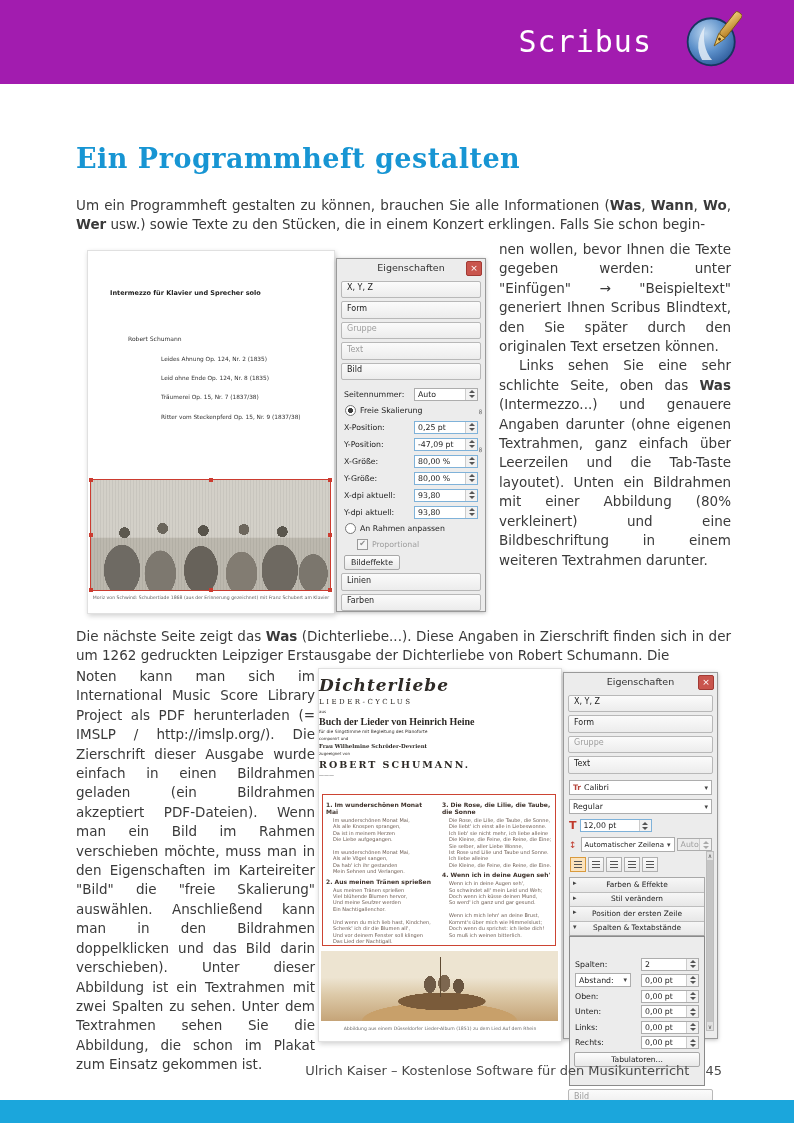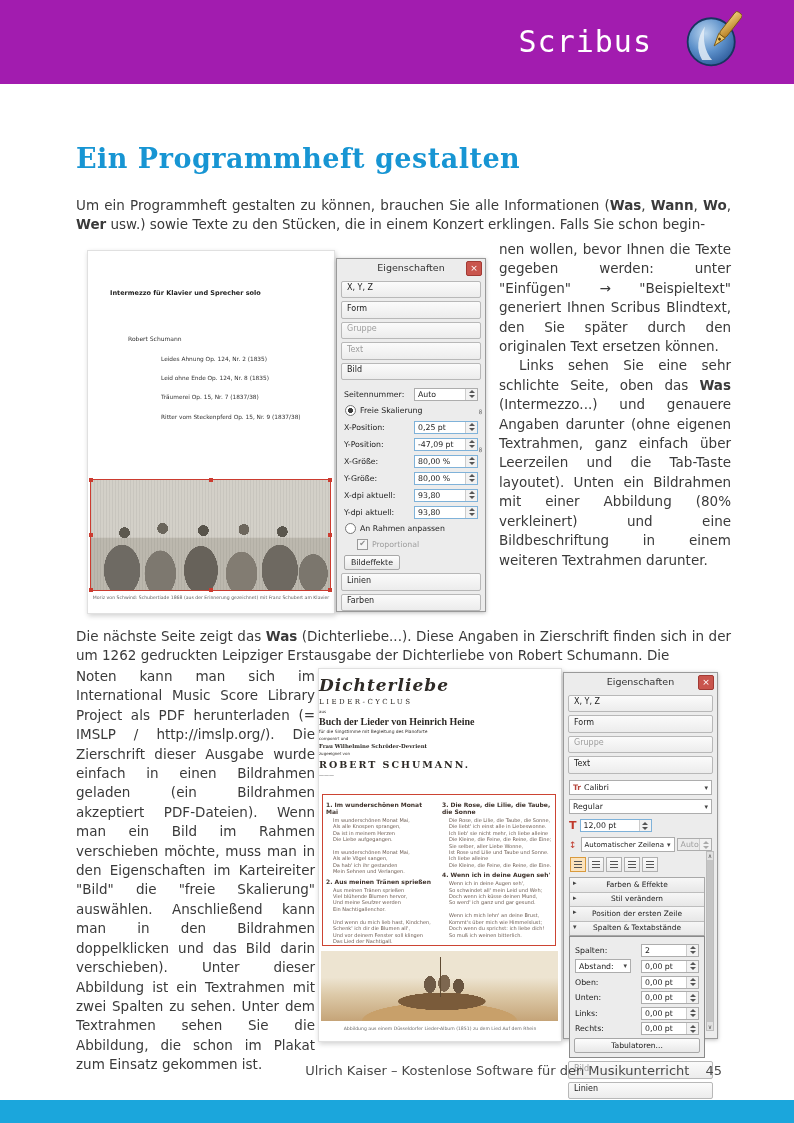--- a/index.html
+++ b/index.html
@@ -93,21 +93,21 @@
   .al-row{flex:none;display:flex;gap:2px;margin:3px 6px;}
   .al-btn{width:14px;height:13px;border:1px solid #b0b0b0;background:linear-gradient(#fafafa,#ebebeb);
           display:flex;align-items:center;justify-content:center;}
   .al-btn.act{background:#fbe3bd;border-color:#d99a3d;}
   .al-ic{width:8px;height:7px;background:repeating-linear-gradient(to bottom,#555 0 1px,transparent 1px 3px);}
   .acc{flex:none;margin:2px 12px 0 5px;border:1px solid #a8a8a8;}
   .acc-row{position:relative;height:12px;font-size:7.4px;text-align:center;padding-top:1.5px;
            background:linear-gradient(#f7f7f7,#e7e7e7);border-bottom:1px solid #bdbdbd;}
   .acc-row:last-child{border-bottom:none;}
   .acc-arr{position:absolute;left:3px;top:1px;font-size:7px;color:#444;}
-  .acc-body{flex:none;margin:0 12px 2px 5px;border:1px solid #8a8a8a;background:#ececec;padding:4px 0;}
+  .acc-body{flex:none;margin:0 12px 2px 5px;border:1px solid #8a8a8a;background:#ececec;padding:18px 0;}
   .acc-body .frow{margin:2.5px 5px;}
   .acc-body .spinbox{width:58px;}
   .tab-btn{display:block;margin:2px 5px 1px;padding:2px 0;background:linear-gradient(#fdfdfd,#e8e8e8);
            border:1px solid #a8a8a8;border-radius:2px;font-size:7.6px;text-align:center;}
   .vscroll{position:absolute;right:3px;top:178px;width:8px;height:180px;background:#e0e0e0;border:1px solid #bdbdbd;
            font-size:6px;color:#555;display:flex;flex-direction:column;justify-content:space-between;
            align-items:center;box-sizing:border-box;}
   .vthumb{width:6px;flex:1;margin:1px 0;background:#c4c4c4;}
 
   

